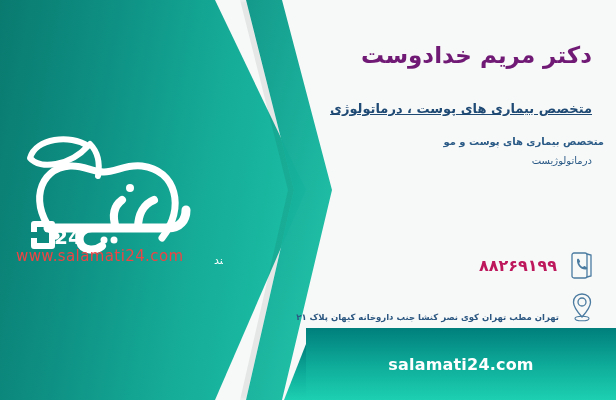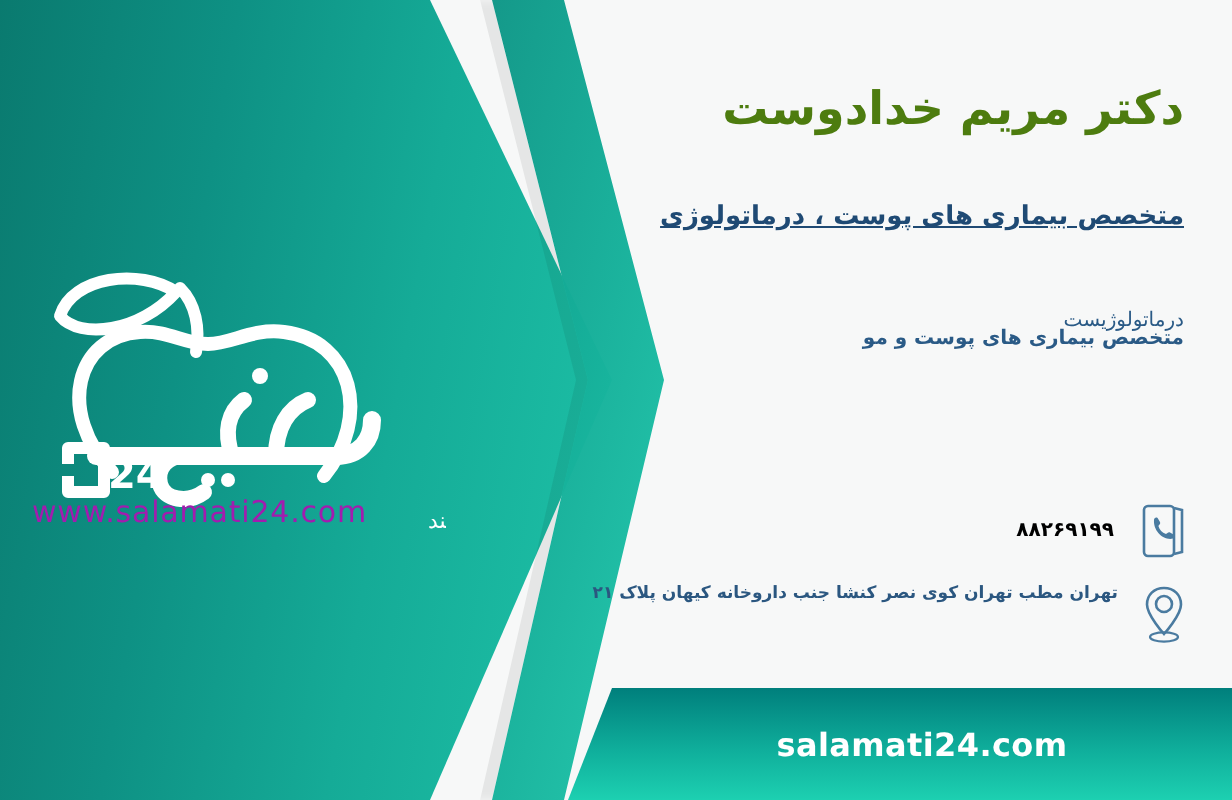--- a/index.html
+++ b/index.html
@@ -32,68 +32,68 @@
     filter:blur(2px);
   }
   
   .logo{
     position:absolute;left:18px;top:128px;width:205px;height:160px;
   }
   .logo svg{display:block;}
   .logo-url{
     position:absolute;left:16px;top:247px;
     font-family:"DejaVu Sans","Liberation Sans",sans-serif;
-    font-size:15px;font-weight:400;letter-spacing:.4px;color:#a21caf;
+    font-size:15px;font-weight:400;letter-spacing:.4px;color:#ef4444;
     white-space:nowrap;
   }
   
   .doctor-name{
     position:absolute;right:24px;top:42px;
-    font-size:23px;font-weight:700;color:#4d7c0f;
+    font-size:23px;font-weight:700;color:#701a75;
     direction:rtl;white-space:nowrap;letter-spacing:0;
   }
   .specialty-main{
     position:absolute;right:24px;top:101px;
     font-size:13px;font-weight:700;color:#1f4a74;
     direction:rtl;white-space:nowrap;text-decoration:underline;
   }
   .specialty-sub1{
-    position:absolute;right:24px;top:136px;
+    position:absolute;right:12px;top:136px;
     font-size:10px;font-weight:700;color:#2a5a86;
-    direction:rtl;white-space:nowrap;margin-top:28px;
+    direction:rtl;white-space:nowrap;
   }
   .specialty-sub2{
     position:absolute;right:24px;top:155px;
     font-size:10px;font-weight:400;color:#2a5a86;
     direction:rtl;white-space:nowrap;
   }
   
   .phone-row{
     position:absolute;right:22px;top:250px;
     display:flex;align-items:center;gap:12px;direction:rtl;
   }
   .phone-number{
-    font-size:10px;font-weight:600;color:#000000;
+    font-size:16px;font-weight:600;color:#be185d;
     direction:rtl;white-space:nowrap;letter-spacing:1px;
   }
   .icon-box{
     width:25px;height:30px;flex:0 0 auto;
     display:flex;align-items:center;justify-content:center;
   }
   .address-row{
     position:absolute;right:22px;top:292px;
-    display:flex;align-items:flex-start;gap:10px;direction:rtl;
+    display:flex;align-items:flex-end;gap:10px;direction:rtl;
   }
   .address-text{
     font-size:8.5px;font-weight:600;color:#2b5780;
     direction:rtl;white-space:nowrap;
   }
   
   .banner{
-    position:absolute;left:306px;right:0;bottom:0;height:56px;
+    position:absolute;left:306px;right:0;bottom:0;height:72px;
     background:linear-gradient(180deg,#007f7c 0%,#0fae9b 55%,#1dd0b1 100%);
     display:flex;align-items:center;justify-content:center;
   }
   .banner-corner{
     position:absolute;left:284px;bottom:0;width:46px;height:56px;
     background:linear-gradient(180deg,#007f7c 0%,#0fae9b 55%,#1dd0b1 100%);
     clip-path:polygon(22px 0, 46px 0, 46px 56px, 0 56px);
   }
   .banner-text{
     font-size:16px;font-weight:700;color:#ffffff;letter-spacing:.2px;

